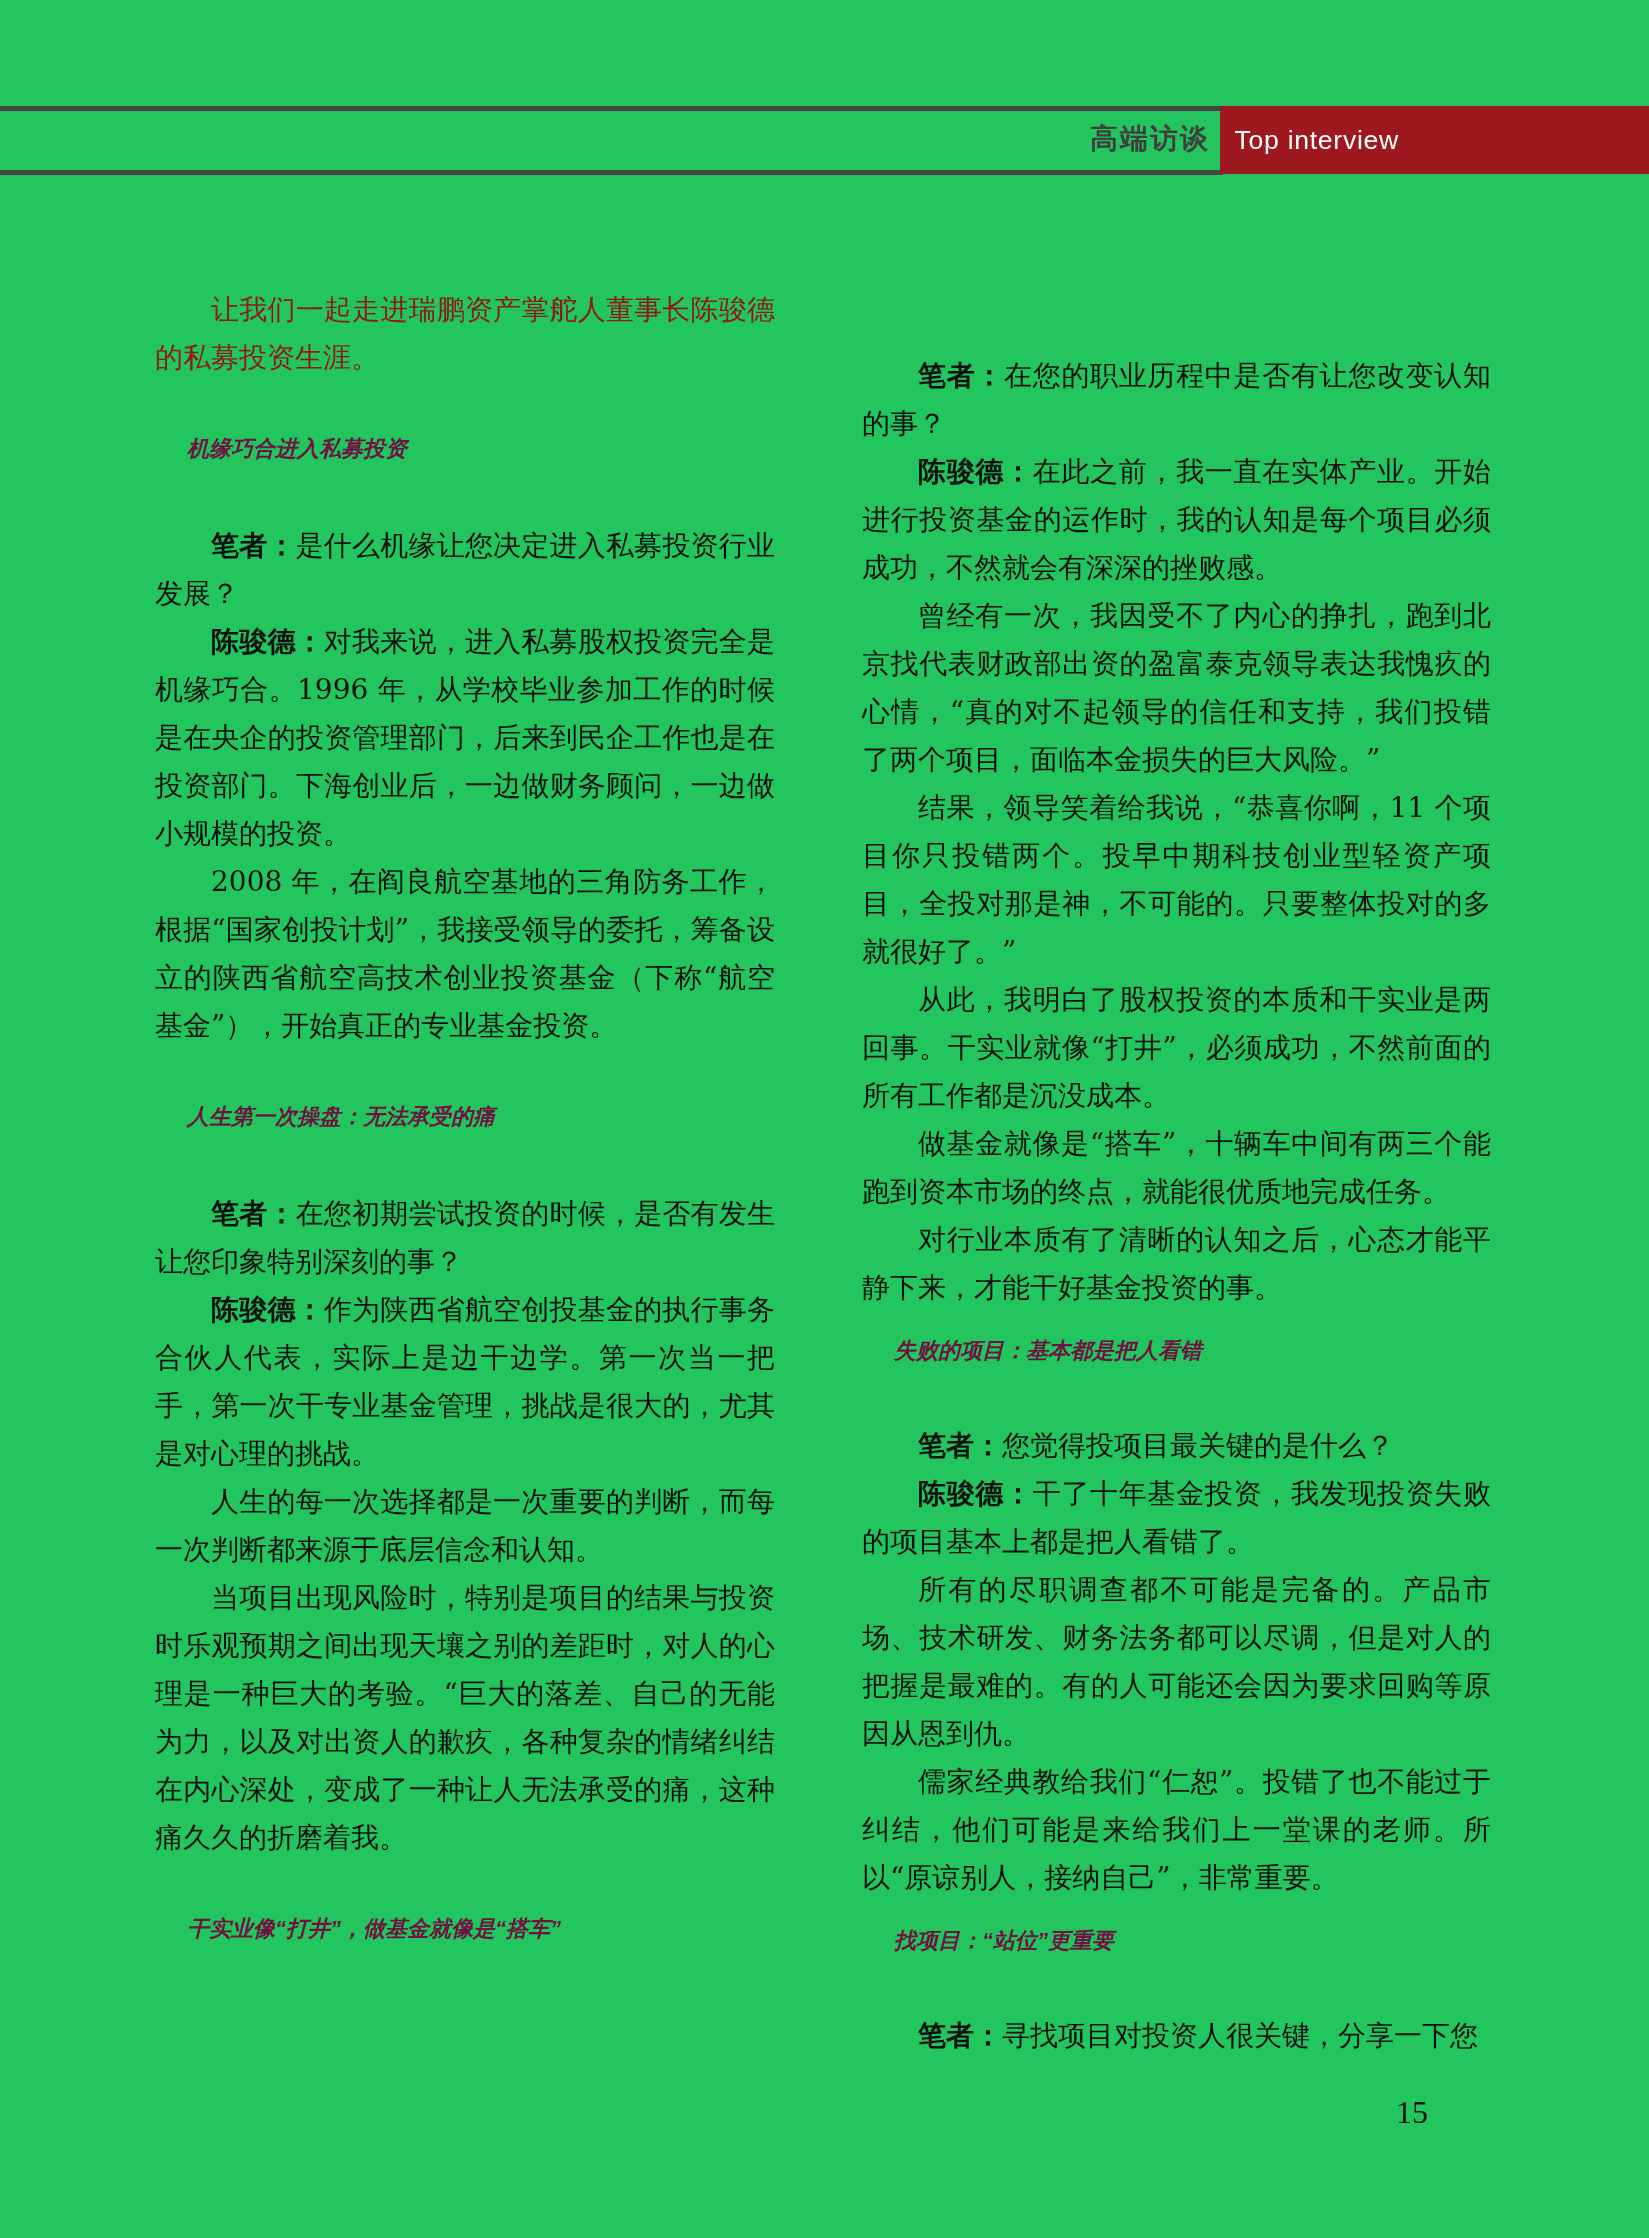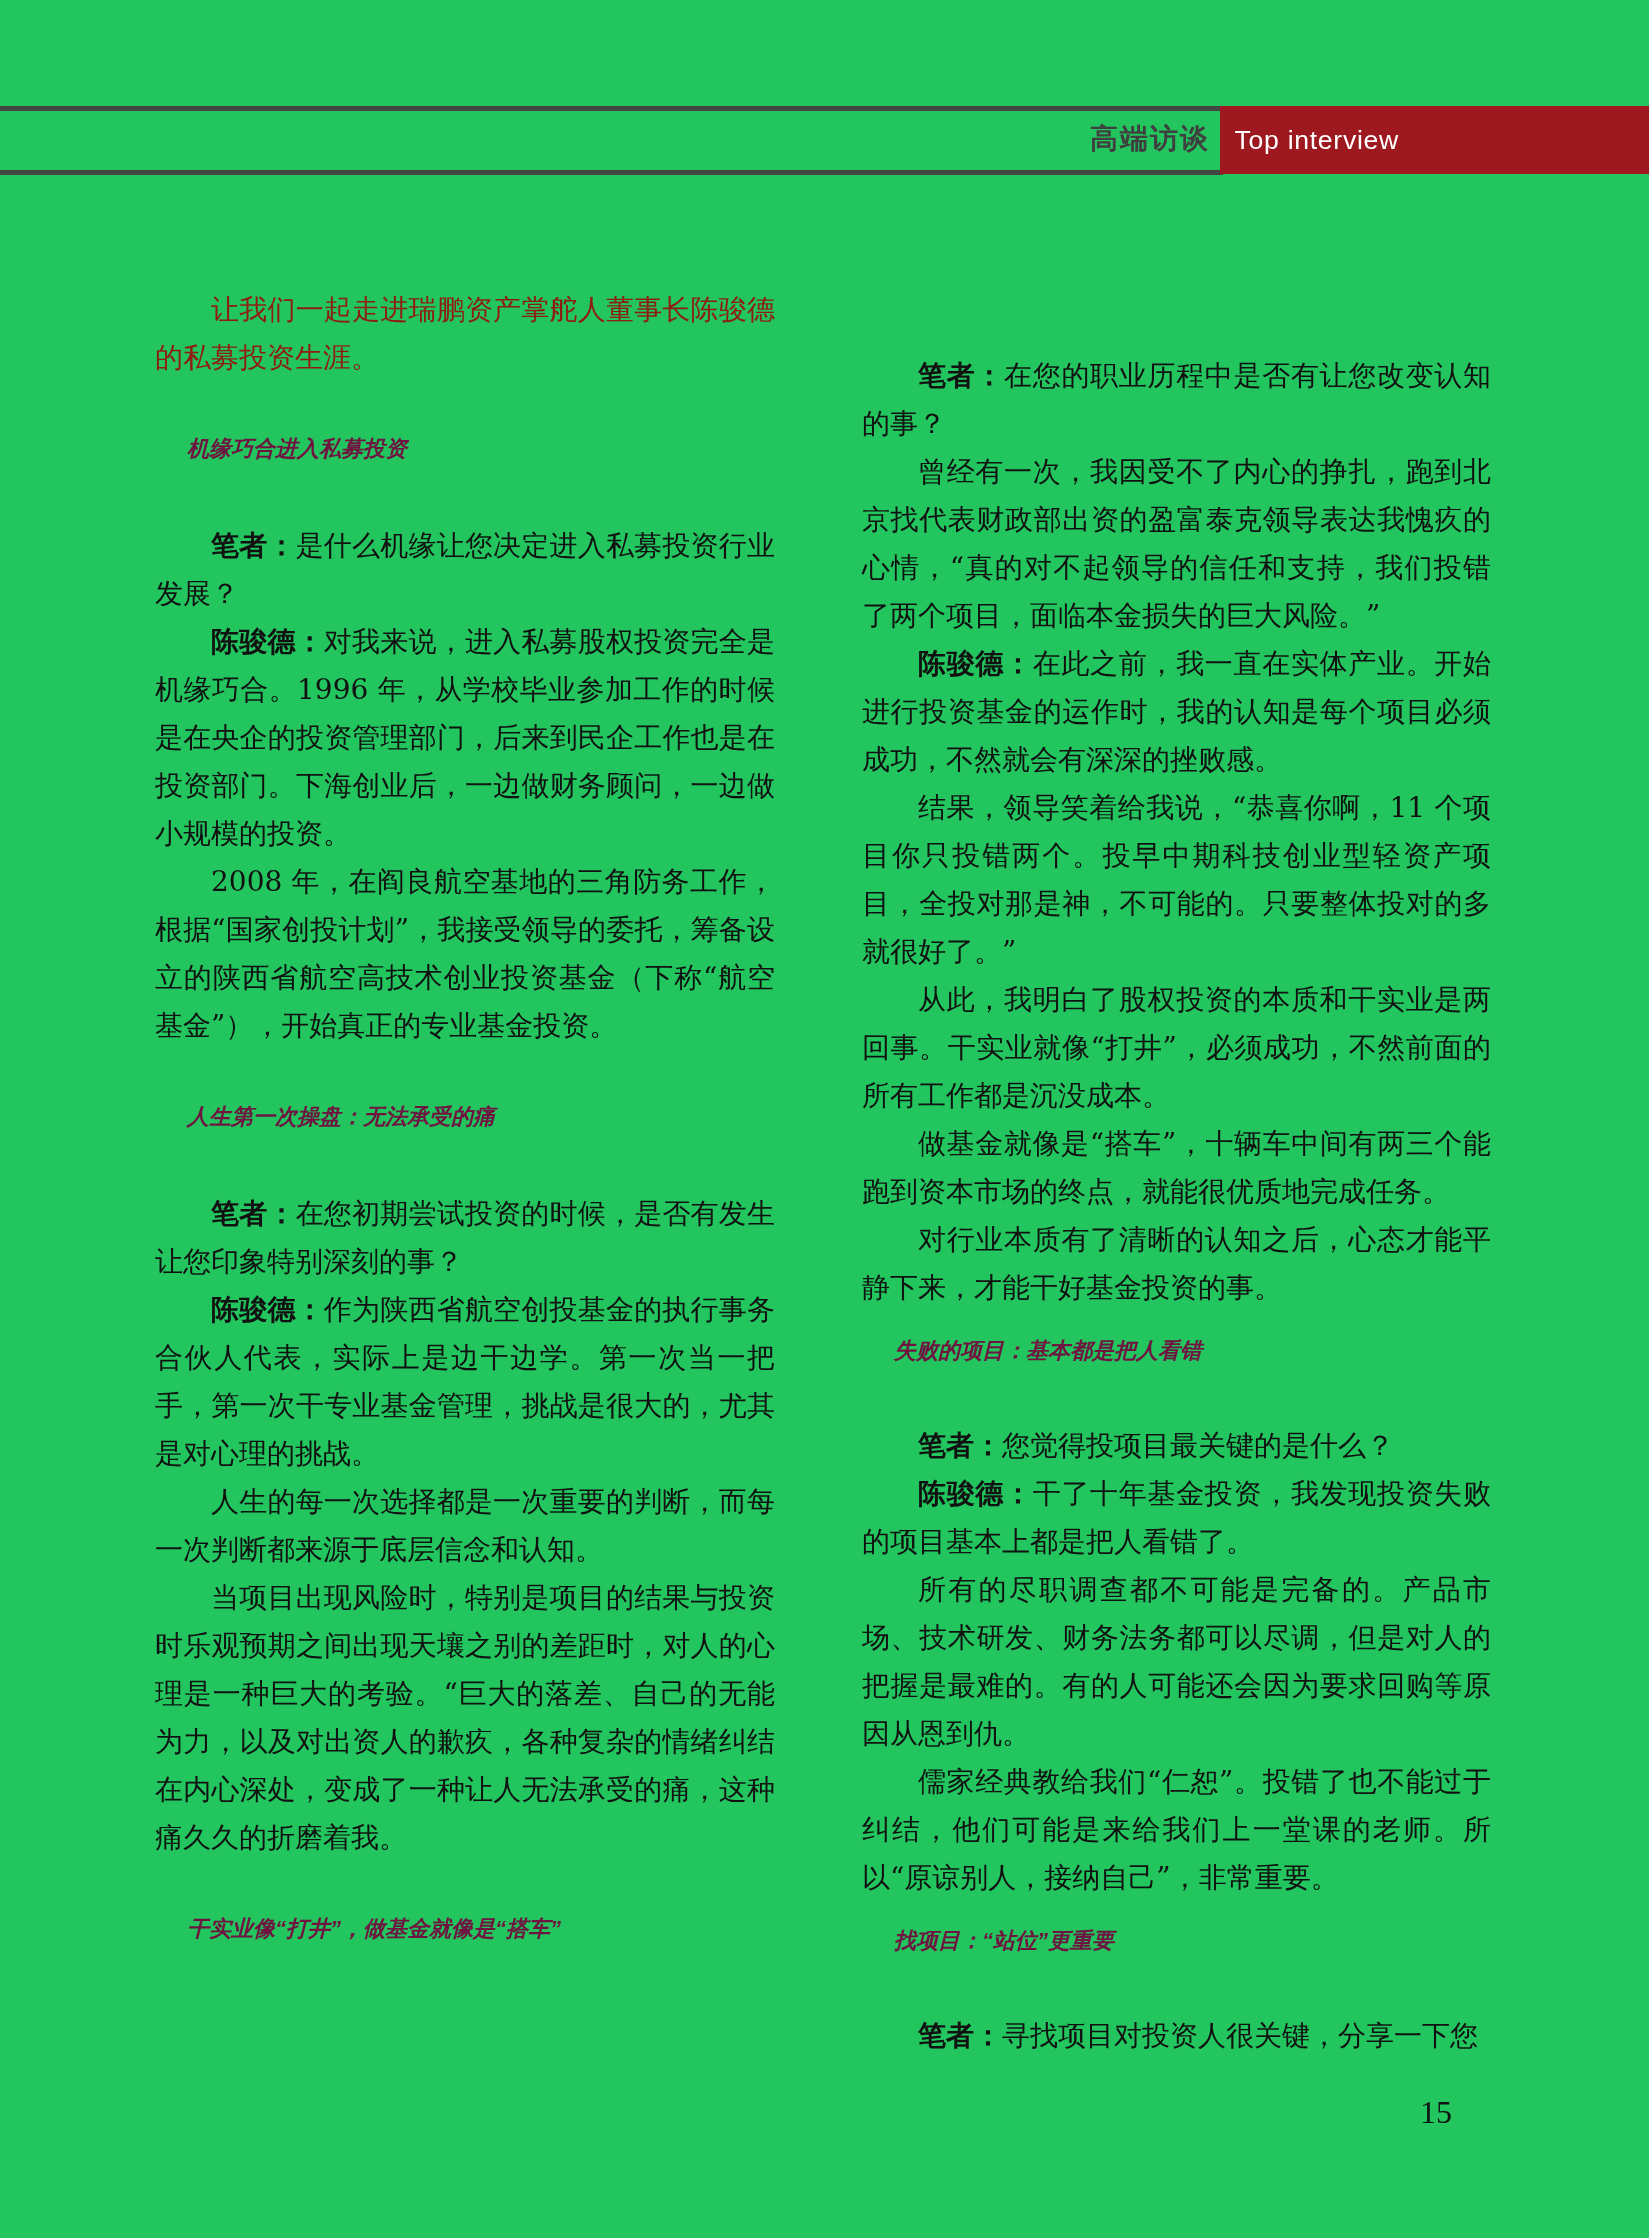--- a/index.html
+++ b/index.html
@@ -65,21 +65,21 @@
     font-size:22px;line-height:40px;
     padding-left:32px;
     text-indent:0;
     font-style:italic;
   }
   .col-left .heading{margin:47px 0 53px 0;}
   .col-right .heading{margin:19px 0 51px 0;}
   
   .page-number{
     position:absolute;left:1396px;top:2094px;width:80px;
-    text-align:center;
+    text-align:left;
     font-family:"Liberation Serif","DejaVu Serif",serif;
     font-size:32px;color:#111;
   }
 </style>
 </head>
 <body>
 
 <div class="page">
 
   <div class="rule rule-top"></div>
@@ -99,22 +99,22 @@
       <p class="para">2008 年，在阎良航空基地的三角防务工作，根据“国家创投计划”，我接受领导的委托，筹备设立的陕西省航空高技术创业投资基金（下称“航空基金”），开始真正的专业基金投资。</p>
       <div class="heading">人生第一次操盘：无法承受的痛</div>
       <p class="para"><b class="speaker">笔者：</b>在您初期尝试投资的时候，是否有发生让您印象特别深刻的事？</p>
       <p class="para"><b class="speaker">陈骏德：</b>作为陕西省航空创投基金的执行事务合伙人代表，实际上是边干边学。第一次当一把手，第一次干专业基金管理，挑战是很大的，尤其是对心理的挑战。</p>
       <p class="para">人生的每一次选择都是一次重要的判断，而每一次判断都来源于底层信念和认知。</p>
       <p class="para">当项目出现风险时，特别是项目的结果与投资时乐观预期之间出现天壤之别的差距时，对人的心理是一种巨大的考验。“巨大的落差、自己的无能为力，以及对出资人的歉疚，各种复杂的情绪纠结在内心深处，变成了一种让人无法承受的痛，这种痛久久的折磨着我。</p>
       <div class="heading">干实业像“打井”，做基金就像是“搭车”</div>
     </div>
   <div class="col col-right">
       <p class="para"><b class="speaker">笔者：</b>在您的职业历程中是否有让您改变认知的事？</p>
+      <p class="para"><b class="speaker">陈骏德：</b>在此之前，我一直在实体产业。开始进行投资基金的运作时，我的认知是每个项目必须成功，不然就会有深深的挫败感。</p>
       <p class="para">曾经有一次，我因受不了内心的挣扎，跑到北京找代表财政部出资的盈富泰克领导表达我愧疚的心情，“真的对不起领导的信任和支持，我们投错了两个项目，面临本金损失的巨大风险。”</p>
-      <p class="para"><b class="speaker">陈骏德：</b>在此之前，我一直在实体产业。开始进行投资基金的运作时，我的认知是每个项目必须成功，不然就会有深深的挫败感。</p>
       <p class="para">结果，领导笑着给我说，“恭喜你啊，11 个项目你只投错两个。投早中期科技创业型轻资产项目，全投对那是神，不可能的。只要整体投对的多就很好了。”</p>
       <p class="para">从此，我明白了股权投资的本质和干实业是两回事。干实业就像“打井”，必须成功，不然前面的所有工作都是沉没成本。</p>
       <p class="para">做基金就像是“搭车”，十辆车中间有两三个能跑到资本市场的终点，就能很优质地完成任务。</p>
       <p class="para">对行业本质有了清晰的认知之后，心态才能平静下来，才能干好基金投资的事。</p>
       <div class="heading">失败的项目：基本都是把人看错</div>
       <p class="para"><b class="speaker">笔者：</b>您觉得投项目最关键的是什么？</p>
       <p class="para"><b class="speaker">陈骏德：</b>干了十年基金投资，我发现投资失败的项目基本上都是把人看错了。</p>
       <p class="para">所有的尽职调查都不可能是完备的。产品市场、技术研发、财务法务都可以尽调，但是对人的把握是最难的。有的人可能还会因为要求回购等原因从恩到仇。</p>
       <p class="para">儒家经典教给我们“仁恕”。投错了也不能过于纠结，他们可能是来给我们上一堂课的老师。所以“原谅别人，接纳自己”，非常重要。</p>
       <div class="heading">找项目：“站位”更重要</div>

